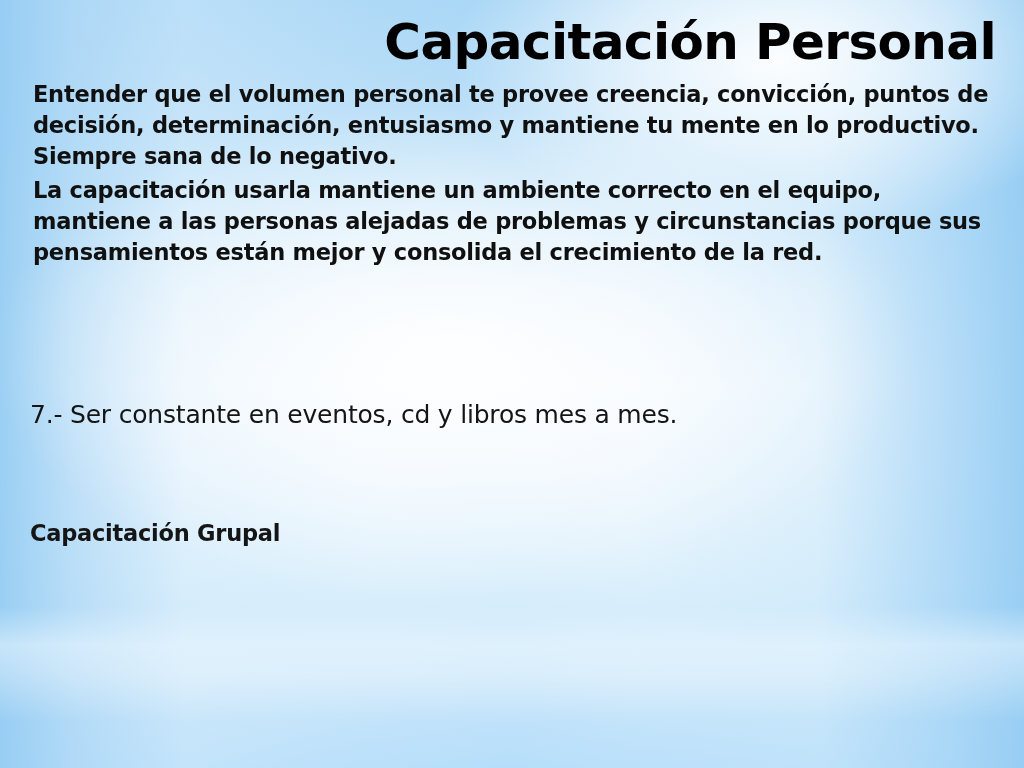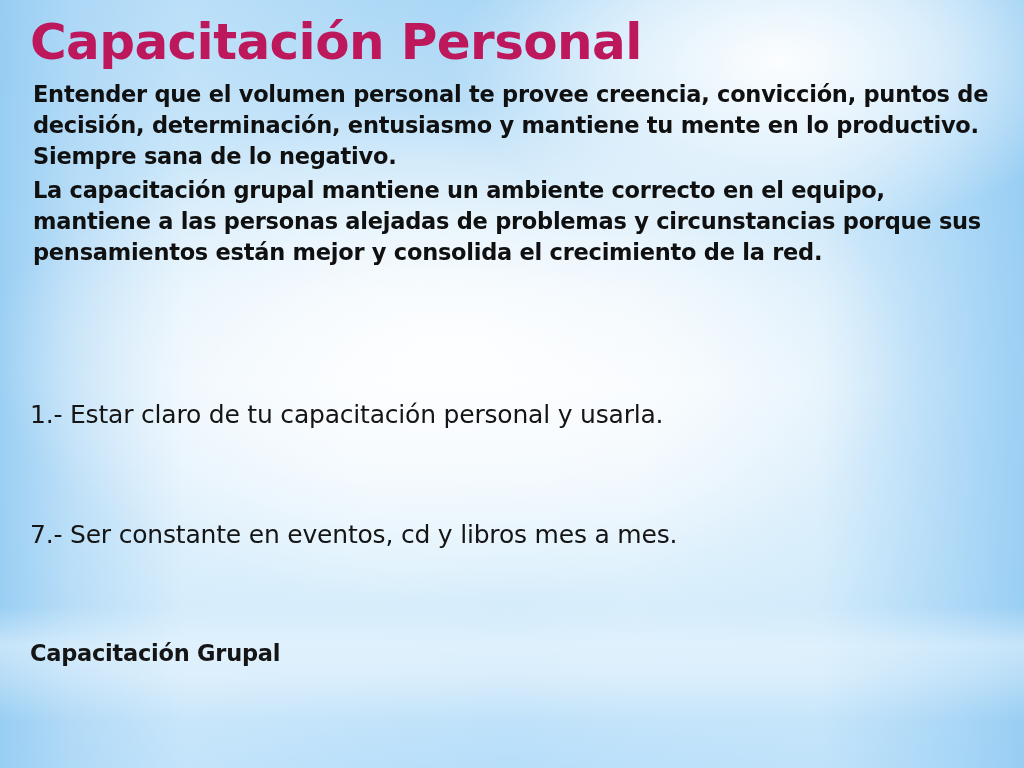--- a/index.html
+++ b/index.html
@@ -101,25 +101,26 @@
     top: 0;
     width: 966px;
     height: 768px;
   }
 
   .title {
     font-family: "DejaVu Sans", sans-serif;
     font-weight: bold;
     font-size: 50px;
     line-height: 56px;
-    color: #be185d;
+    color: #000000;
     letter-spacing: -0.6px;
     margin: 0;
     padding-top: 14px;
     white-space: nowrap;
+    text-align: right;
   }
 
   .intro {
     font-family: "DejaVu Sans", sans-serif;
     font-weight: bold;
     font-size: 22.5px;
     line-height: 31px;
     color: #101010;
     margin: 0;
     padding-top: 6px;
@@ -163,25 +164,24 @@
   <div class="bg-layer bg-glow-b"></div>
   <div class="bg-layer bg-glow-a"></div>
   <div class="bg-layer bg-band"></div>
 
   <div id="content">
 
     <h1 class="title">Capacitación Personal</h1>
 
     <div class="intro">
       <p>Entender que el volumen personal te provee creencia, convicción, puntos de decisión, determinación, entusiasmo y mantiene tu mente en lo productivo. Siempre sana de lo negativo.</p>
-      <p>La capacitación grupal mantiene un ambiente correcto en el equipo, mantiene a las personas alejadas de problemas y circunstancias porque sus pensamientos están mejor y consolida el crecimiento de la red.</p>
+      <p>La capacitación usarla mantiene un ambiente correcto en el equipo, mantiene a las personas alejadas de problemas y circunstancias porque sus pensamientos están mejor y consolida el crecimiento de la red.</p>
     </div>
 
     <div class="list">
-      <p class="item">1.- Estar claro de tu capacitación personal y usarla.</p>
       <p class="item">7.- Ser constante en eventos, cd y libros mes a mes.</p>
       <p class="item bold">Capacitación Grupal</p>
       
       
       
     </div>
 
   </div>
 </div>
 

